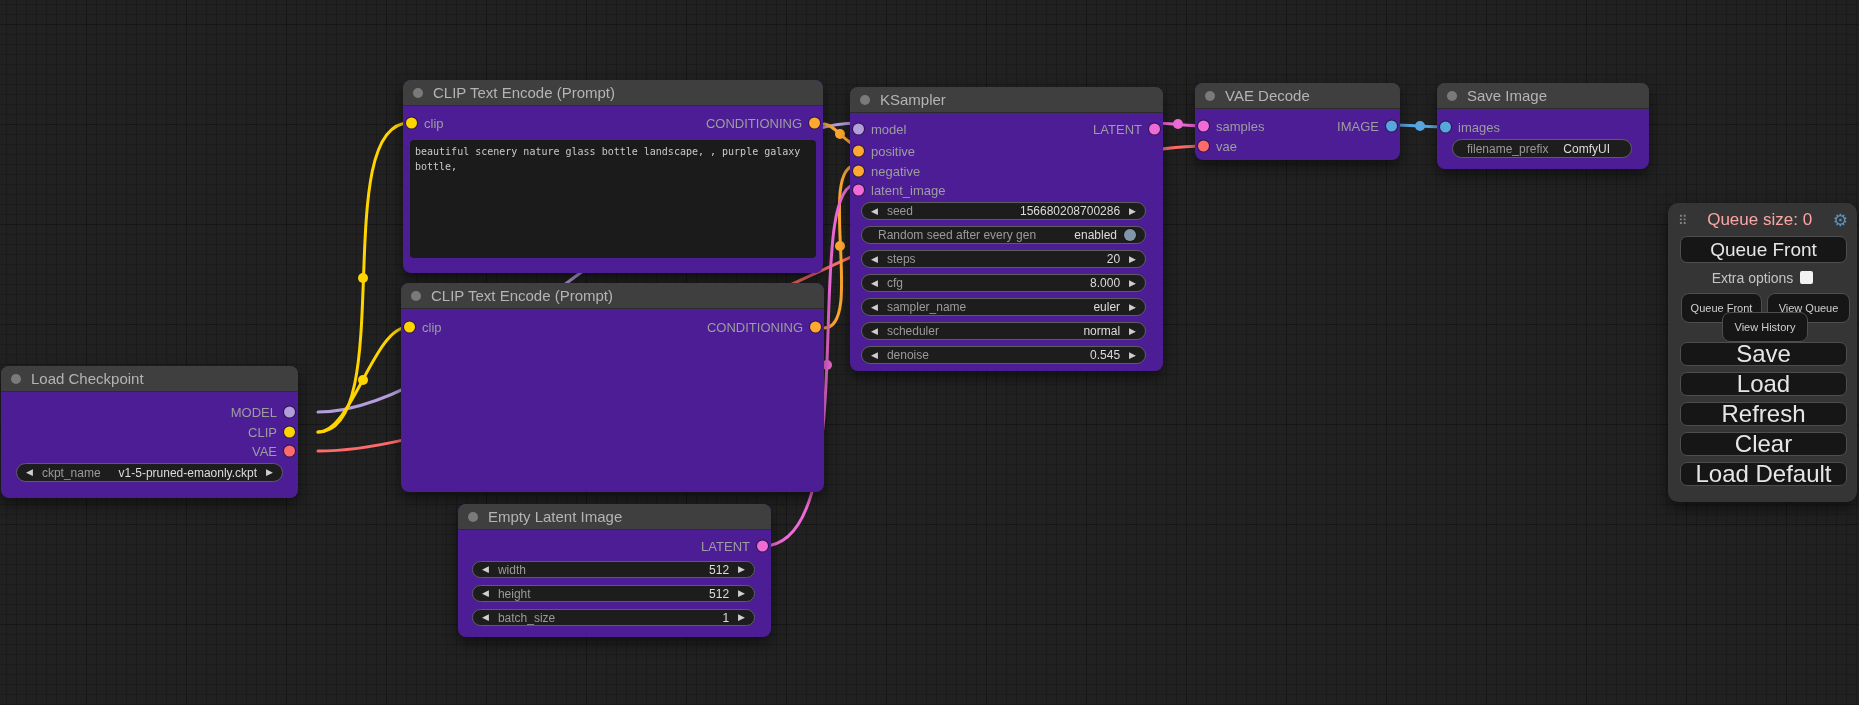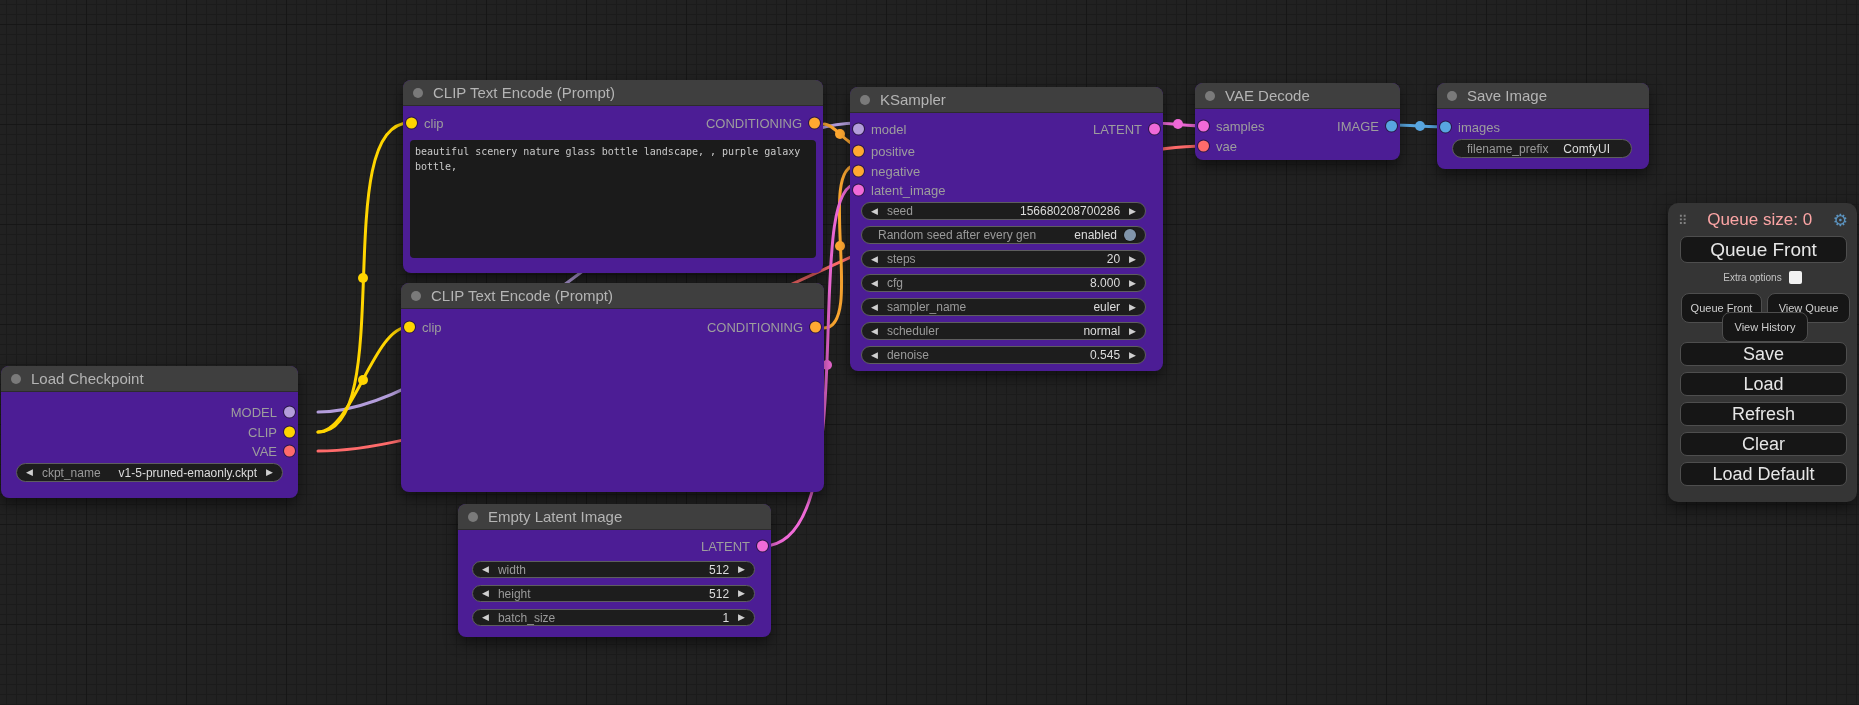--- a/index.html
+++ b/index.html
@@ -53,24 +53,24 @@
   #qpanel{position:absolute;left:1668px;top:203px;width:189px;height:299px;z-index:3;
     background:#353535;border-radius:10px;box-shadow:0 6px 16px rgba(0,0,0,.55);}
   #qpanel .hdr{position:absolute;top:7px;left:0;right:0;height:20px;display:flex;
     align-items:center;}
   #qpanel .handle{color:#828282;font-size:13px;margin-left:10px;letter-spacing:-1px;cursor:grab;}
   #qpanel .qsize{flex:1;text-align:center;color:#fca5a5;font-size:17px;}
   #qpanel .gear{color:#5b93bf;font-size:17px;margin-right:9px;line-height:1;}
   .qbtn{position:absolute;left:12px;right:10px;background:#161616;border:1px solid #4e4e4e;
     border-radius:7px;color:#e6e6e6;display:flex;align-items:center;justify-content:center;
     box-sizing:border-box;}
-  .qbtn.big{height:24px;font-size:18px;}
+  .qbtn.big{height:24px;font-size:24px;}
   #q-prompt{top:33px;height:27px;font-size:19px;}
   #q-extra{position:absolute;top:66px;left:0;right:0;height:17px;display:flex;
-    align-items:center;justify-content:center;color:#c4c4c4;font-size:10px;}
+    align-items:center;justify-content:center;color:#c4c4c4;font-size:14px;}
   #q-extra .chk{width:13px;height:13px;background:#f2f2f2;border-radius:2px;margin-left:7px;}
   .qbtn.small{height:30px;font-size:11px;color:#cfcfcf;border-radius:8px;}
   #q-front{top:90px;left:13px;right:auto;width:81px;}
   #q-viewq{top:90px;left:99px;right:auto;width:83px;}
   #q-history{top:109px;left:54px;right:auto;width:86px;}
   #q-save{top:139px;} #q-load{top:169px;} #q-refresh{top:199px;}
   #q-clear{top:229px;} #q-default{top:259px;}
 </style>
 </head>
 <body>

